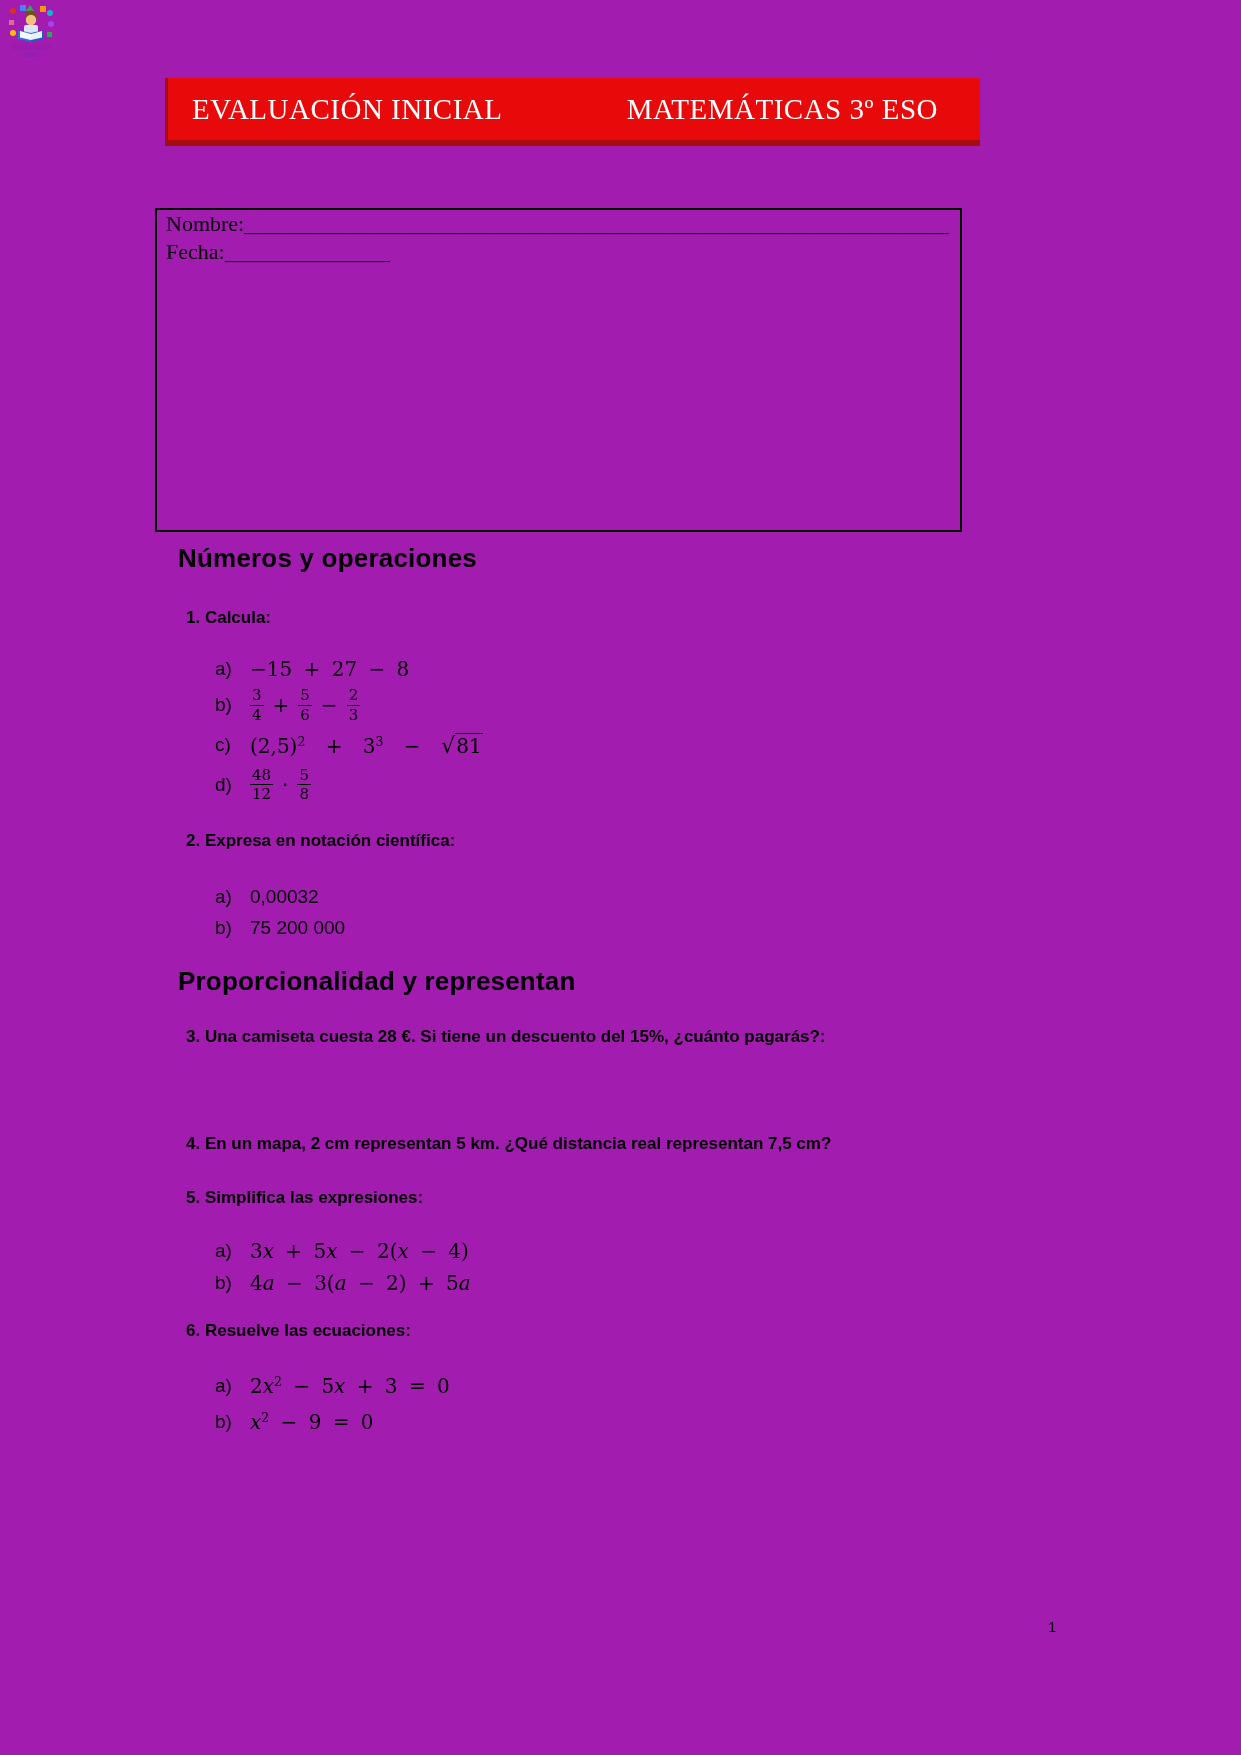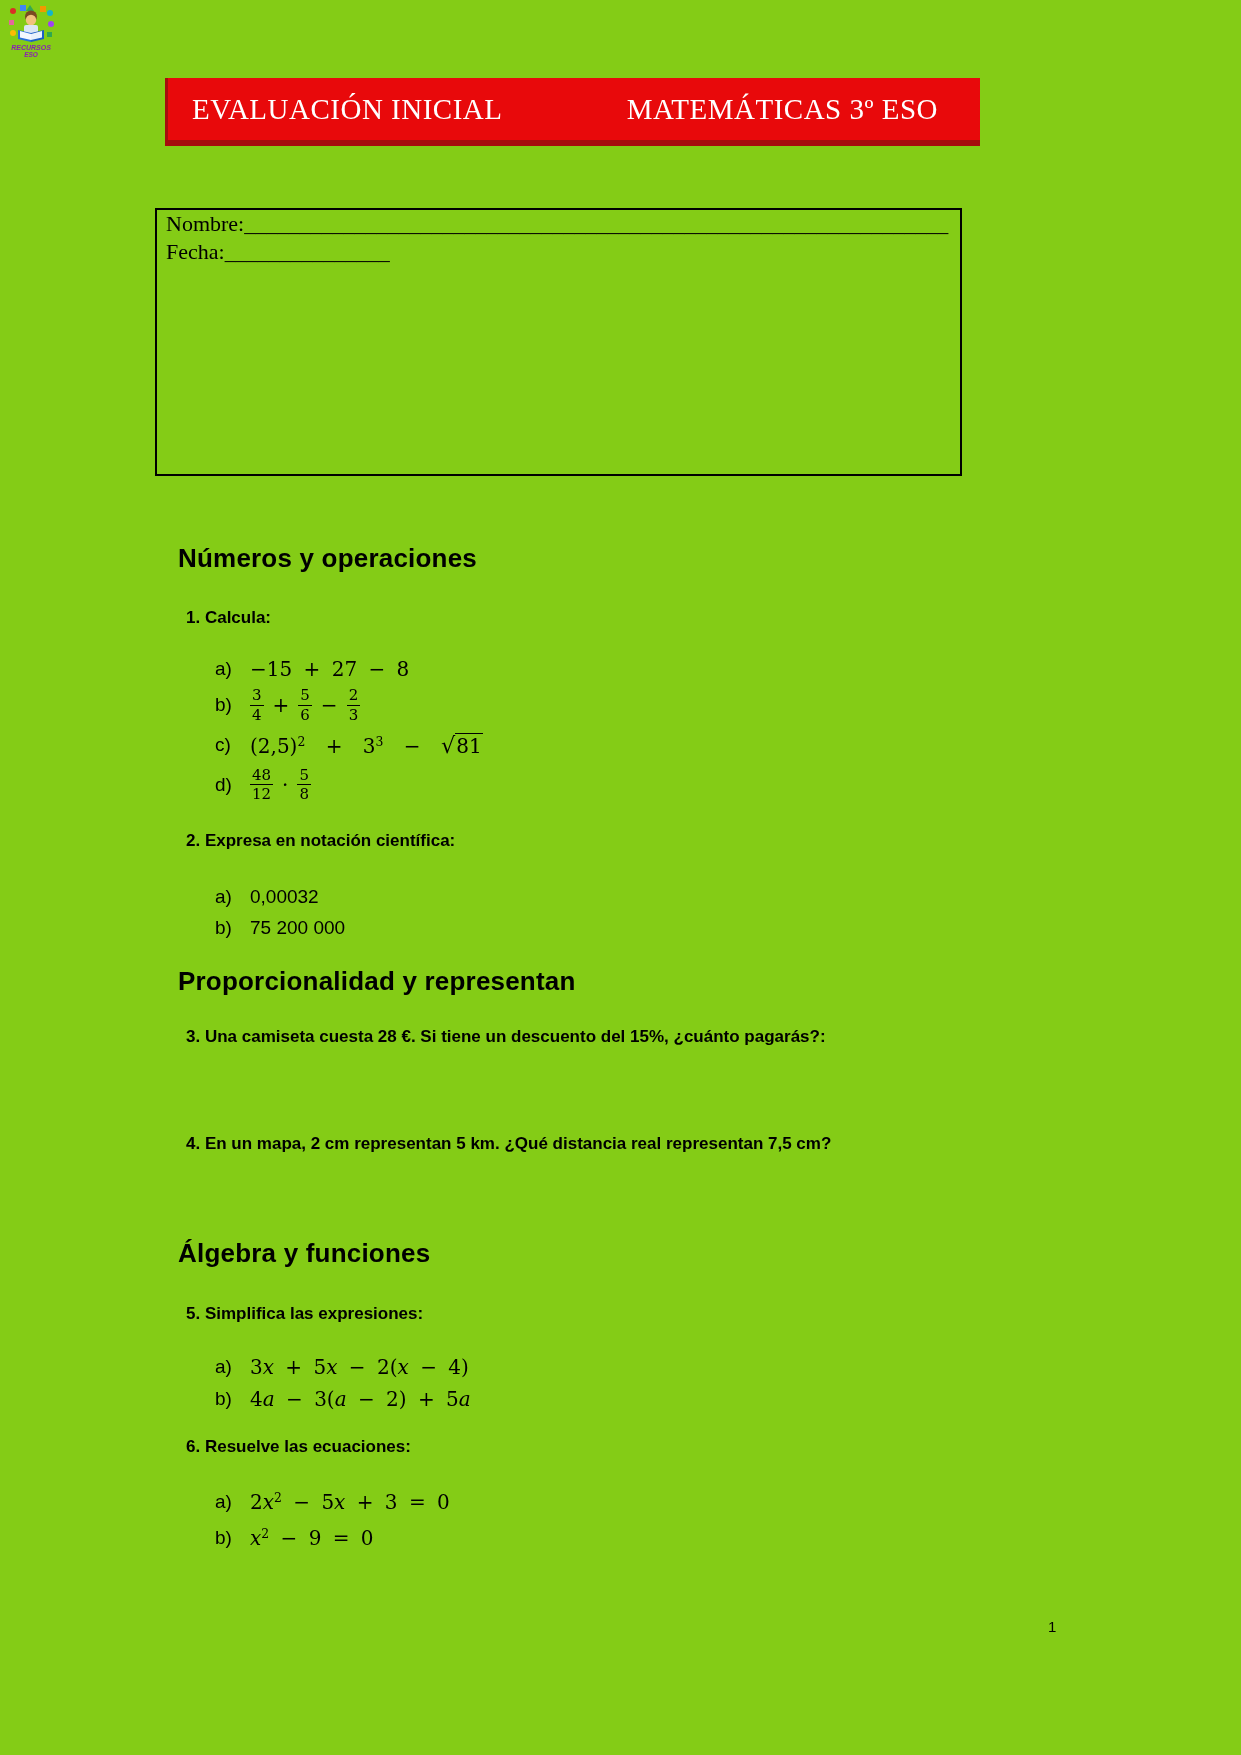--- a/index.html
+++ b/index.html
@@ -1,37 +1,37 @@
 <!DOCTYPE html>
 <html><head>
 <meta charset="utf-8">
 <style>
   html,body { margin:0; padding:0; background:#ffffff; }
   .page {
-    position:relative; width:1241px; height:1755px; background:#84cc16;
+    position:relative; width:1241px; height:1755px; background:#a21caf;
     font-family:"Liberation Sans", sans-serif; color:#000; overflow:hidden;
   }
 
   
   .logo { position:absolute; left:8px; top:4px; width:46px; height:54px; }
 
   
   .banner {
     position:absolute; left:165px; top:78px; width:812px; height:62px;
     background:#e8090b; border-left:3px solid #a50d0d; border-bottom:6px solid #a50d0d;
     box-sizing:content-box;
     display:flex; align-items:center; justify-content:space-between;
     padding:0 42px 0 24px; width:746px;
     font-family:"Liberation Serif", serif; font-size:29px; color:#fff;
     letter-spacing:0.5px; white-space:nowrap;
   }
 
   
   .infobox {
-    position:absolute; left:155px; top:208px; width:807px; height:268px;
+    position:absolute; left:155px; top:208px; width:807px; height:324px;
     border:2px solid #000; box-sizing:border-box;
     font-family:"Liberation Serif", serif; font-size:22px; padding-left:9px;
   }
   .infobox p { margin:0; line-height:28px; white-space:nowrap; }
   .ib-nombre { margin-top:38px; }
   .ib-curso  { margin-top:49px; }
   .ib-fecha  { margin-top:42px; }
   .grupo-part { margin-left:30px; }
 
   
@@ -183,21 +183,20 @@
       <span class="ltr">b)</span>
       <span class="val">75 200 000</span>
     </div>
 
     <h2 id="h-prop" class="sec-heading">Proporcionalidad y representan</h2>
 
     <p id="p3" class="prob">3. Una camiseta cuesta 28 €. Si tiene un descuento del 15%, ¿cuánto pagarás?:</p>
 
     <p id="p4" class="prob">4. En un mapa, 2 cm representan 5 km. ¿Qué distancia real representan 7,5 cm?</p>
 
-    <h2 id="h-alg" class="sec-heading">Álgebra y funciones</h2>
 
     <p id="p5-label" class="prob">5. Simplifica las expresiones:</p>
 
     <div id="itm-5a" class="itm">
       <span class="ltr">a)</span>
       <span class="mexpr"><span>3</span><span class="it">x</span><span> + 5</span><span class="it">x</span><span> − 2(</span><span class="it">x</span><span> − 4)</span></span>
     </div>
     <div id="itm-5b" class="itm">
       <span class="ltr">b)</span>
       <span class="mexpr"><span>4</span><span class="it">a</span><span> − 3(</span><span class="it">a</span><span> − 2) + 5</span><span class="it">a</span></span>

